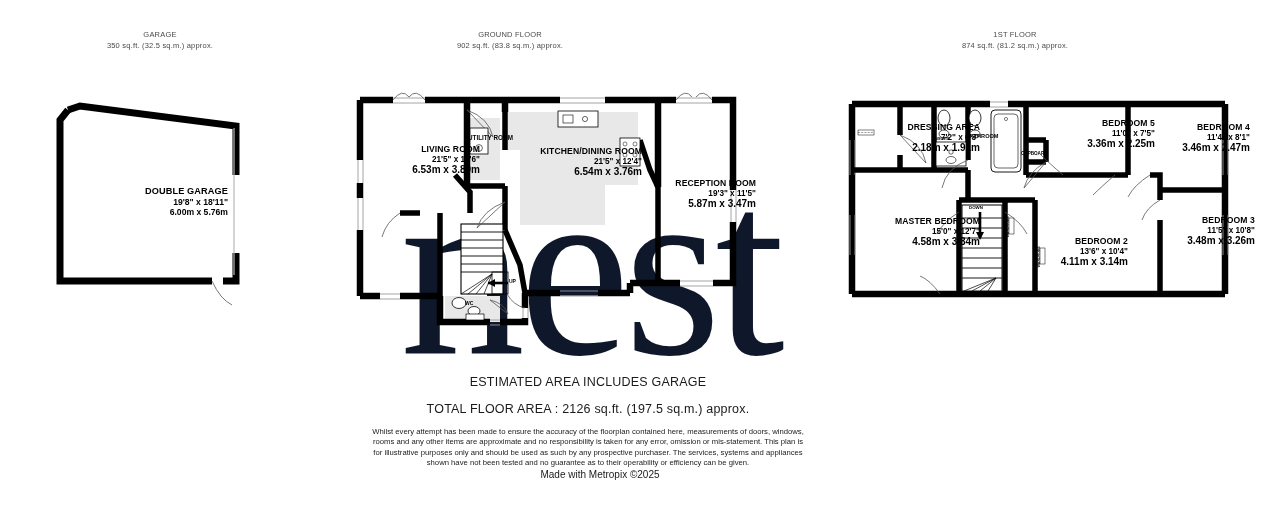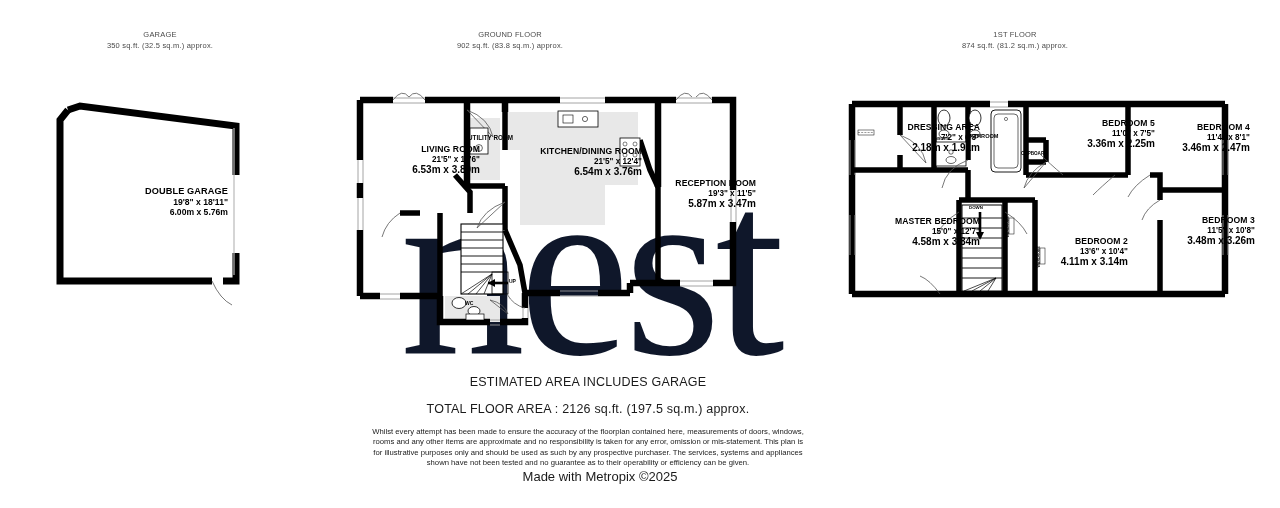--- a/index.html
+++ b/index.html
@@ -96,21 +96,21 @@
     margin-top: 13px;
     font-size: 12.5px; color: #1a1a1a; letter-spacing: 0.2px;
   }
   #disclaimer {
     margin: 11px auto 0 auto;
     width: 440px;
     font-size: 7.7px;
     line-height: 10.4px;
     color: #1a1a1a;
   }
-  #madewith { font-size: 13px; color: #1a1a1a; margin-top: 0px; margin-left: 24px; }
+  #madewith { font-size: 10px; color: #1a1a1a; margin-top: 0px; margin-left: 24px; }
 </style>
 </head>
 <body>
 
 <div id="page">
 
   <div id="watermark">nest</div>
 
   <div class="section-cap" style="left:50px; top:29px; width:220px;">
     <span class="cap-title">GARAGE</span>

